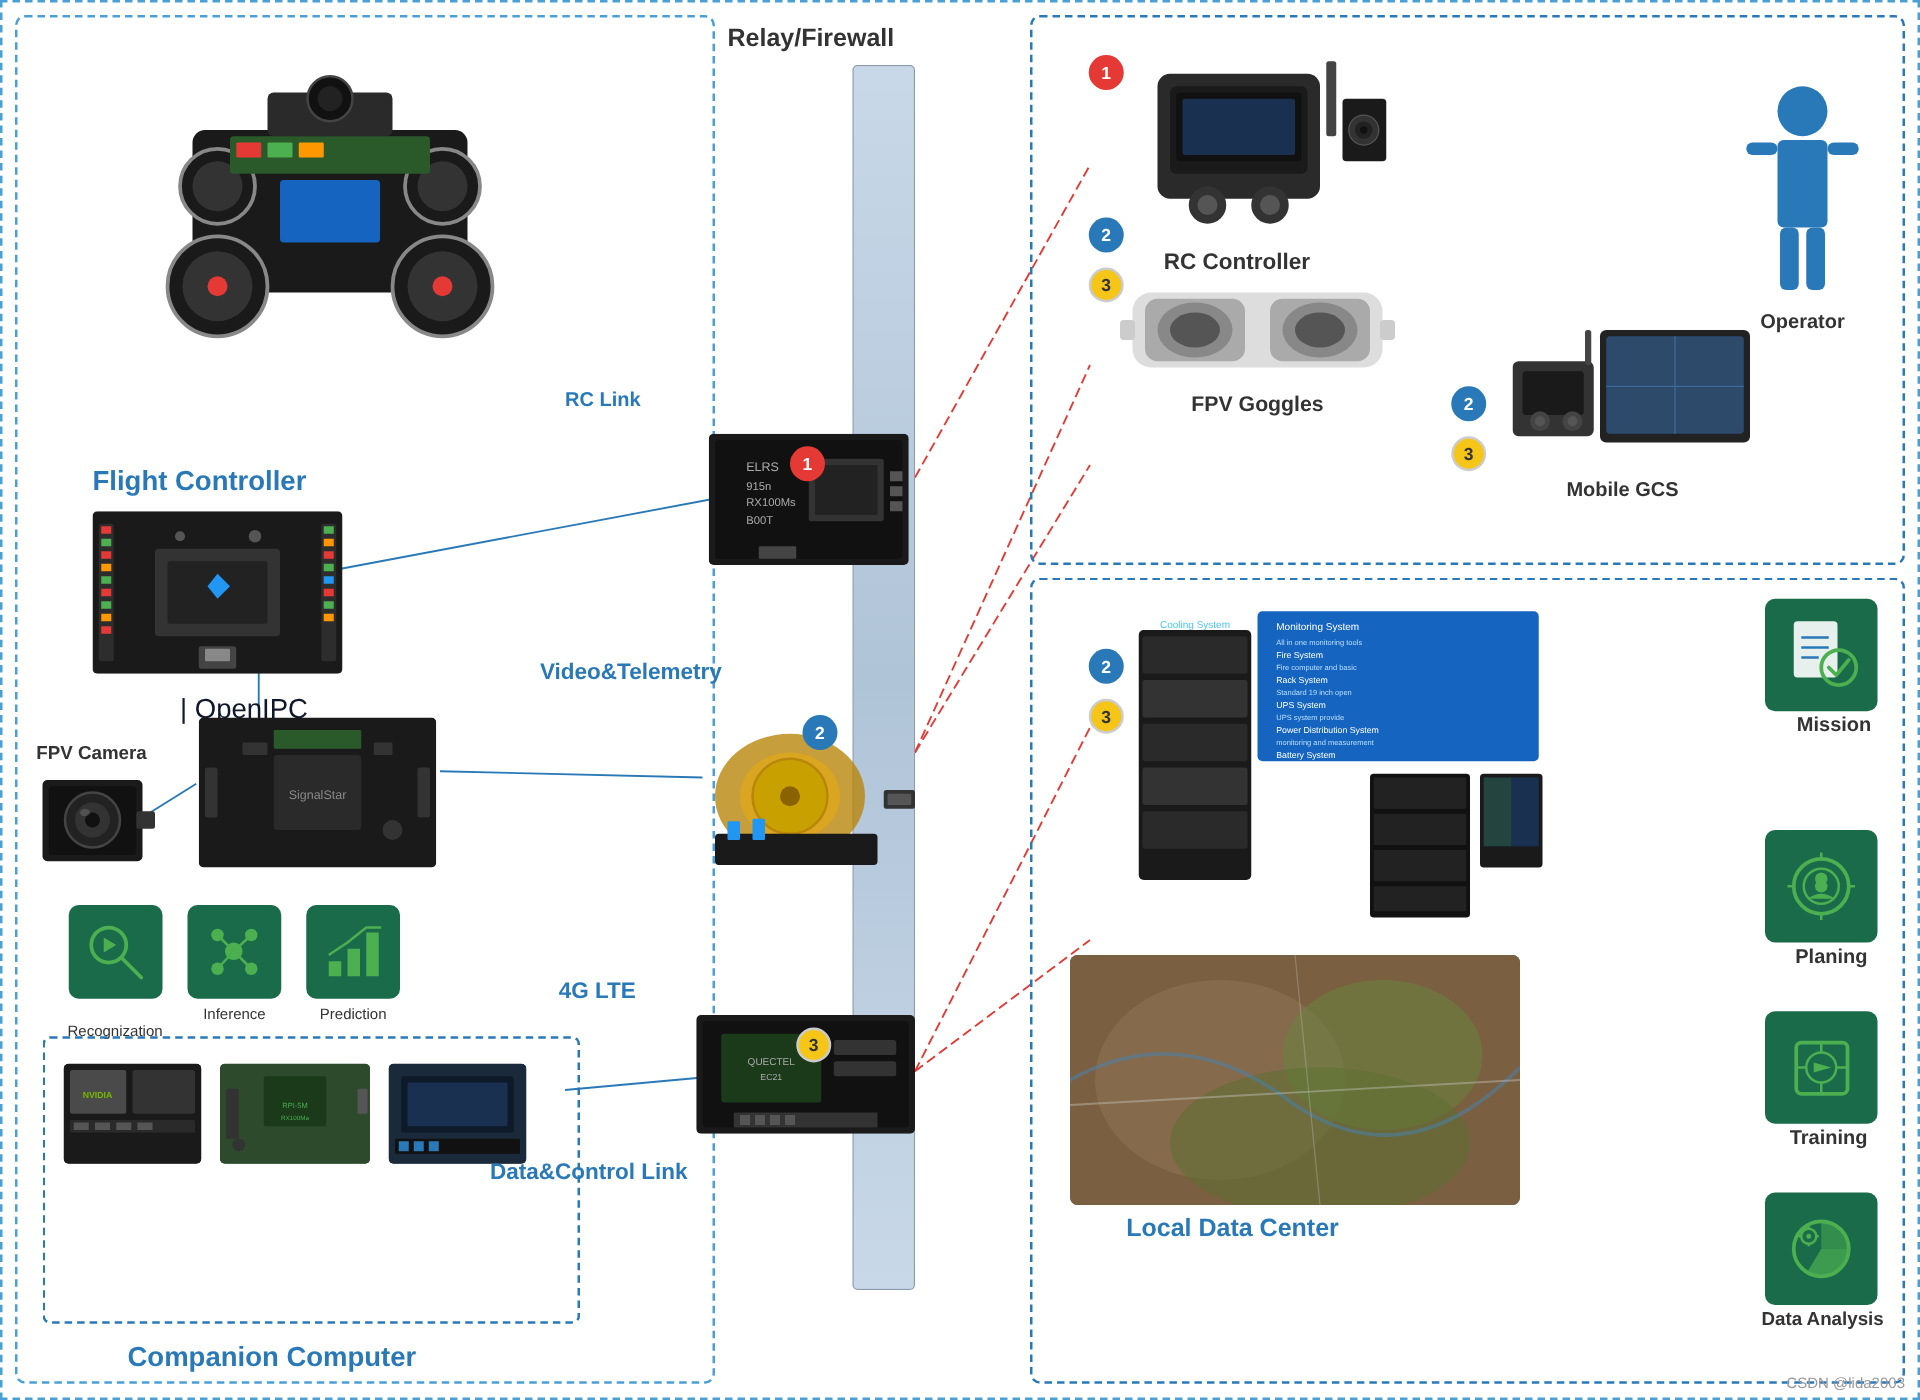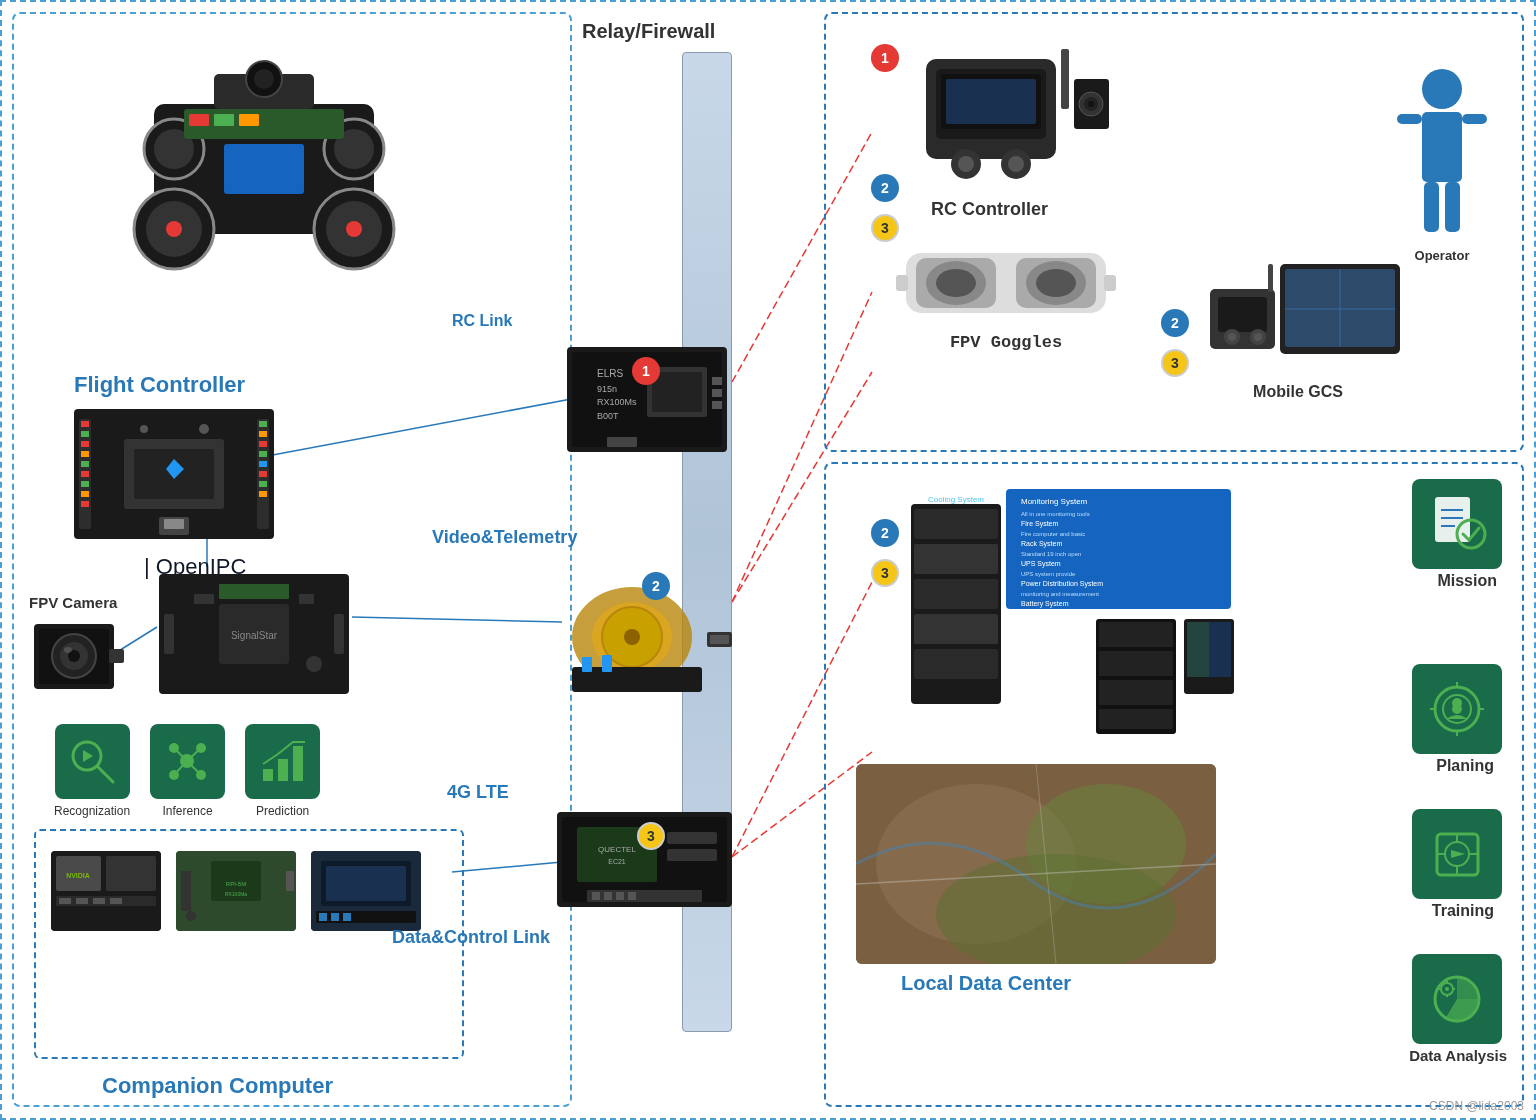--- a/index.html
+++ b/index.html
@@ -320,21 +320,21 @@
         <rect x="140" y="20" width="15" height="10" rx="1" fill="#333"></rect>
         <rect x="35" y="20" width="20" height="10" rx="1" fill="#333"></rect>
         <circle cx="155" cy="90" r="8" fill="#333"></circle>
 
         <rect x="60" y="10" width="70" height="15" rx="1" fill="#2a5a2a"></rect>
       </svg>
     </div>
 
     <div style="position:absolute; top:710px; left:40px; display:flex; gap:20px; align-items:flex-start;">
 
-      <div style="display:flex; flex-direction:column; align-items:center; gap:5px;">
+      <div style="display:flex; flex-direction:column; align-items:center; gap:19px;">
         <div style="width:75px; height:75px; background:#1a6b4a; border-radius:8px; display:flex; align-items:center; justify-content:center;">
           <svg width="55" height="55" viewBox="0 0 55 55">
             <circle cx="22" cy="22" r="14" fill="none" stroke="#4caf50" stroke-width="3"></circle>
             <line x1="32" y1="32" x2="48" y2="48" stroke="#4caf50" stroke-width="3" stroke-linecap="round"></line>
             <polygon points="18,16 18,28 28,22" fill="#4caf50"></polygon>
           </svg>
         </div>
         <span style="font-size:12px; color:#333;">Recognization</span>
       </div>
 
@@ -550,24 +550,24 @@
         <circle cx="50" cy="25" r="20" fill="#2979b8"></circle>
 
         <rect x="30" y="48" width="40" height="70" rx="5" fill="#2979b8"></rect>
 
         <rect x="5" y="50" width="25" height="10" rx="5" fill="#2979b8"></rect>
         <rect x="70" y="50" width="25" height="10" rx="5" fill="#2979b8"></rect>
 
         <rect x="32" y="118" width="15" height="50" rx="5" fill="#2979b8"></rect>
         <rect x="53" y="118" width="15" height="50" rx="5" fill="#2979b8"></rect>
       </svg>
-      <div style="text-align:center; font-size:13px; font-weight:bold; color:#333;">Operator</div>
-    </div>
-
-    <div style="position:absolute; top:219px; left:70px; width:220px; height:130px;font-family:Liberation Mono, monospace;">
+      <div style="text-align:center; font-size:16px; font-weight:bold; color:#333;">Operator</div>
+    </div>
+
+    <div style="position:absolute; top:200px; left:70px; width:220px; height:130px;">
       <svg width="220" height="100" viewBox="0 0 220 100">
 
         <rect x="10" y="20" width="200" height="60" rx="15" fill="#ddd"></rect>
         <rect x="20" y="25" width="80" height="50" rx="10" fill="#aaa"></rect>
         <rect x="120" y="25" width="80" height="50" rx="10" fill="#aaa"></rect>
 
         <ellipse cx="60" cy="50" rx="30" ry="22" fill="#888"></ellipse>
         <ellipse cx="160" cy="50" rx="30" ry="22" fill="#888"></ellipse>
         <ellipse cx="60" cy="50" rx="20" ry="14" fill="#555"></ellipse>
         <ellipse cx="160" cy="50" rx="20" ry="14" fill="#555"></ellipse>

